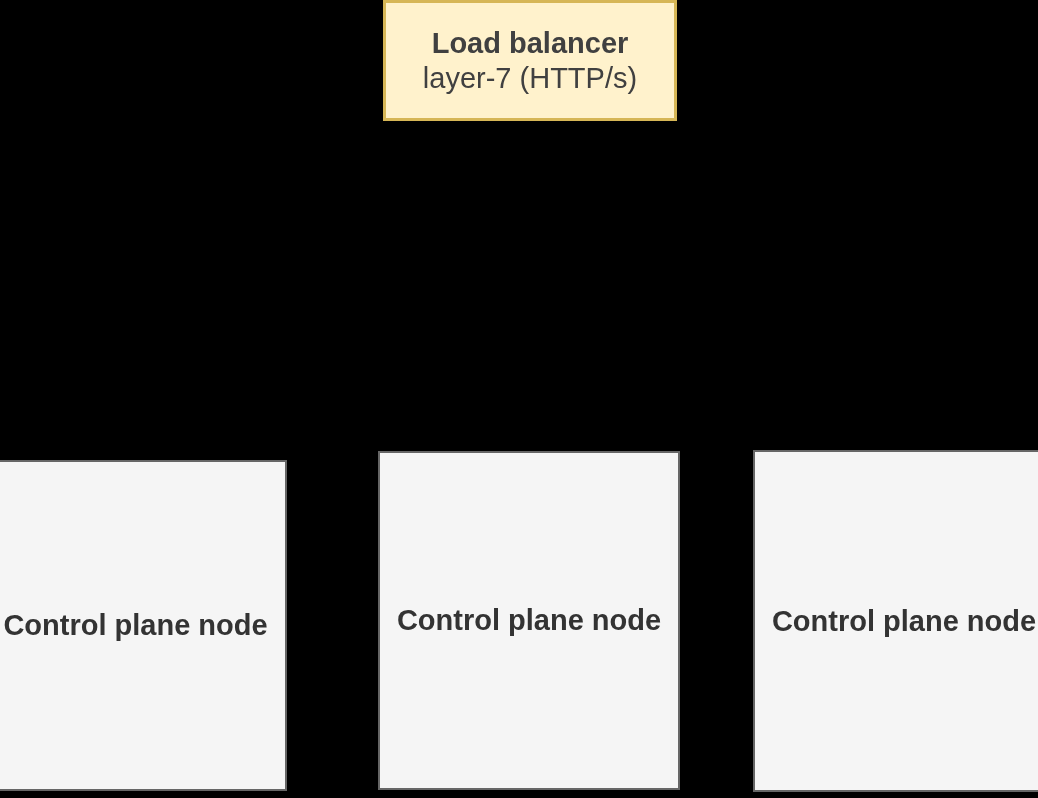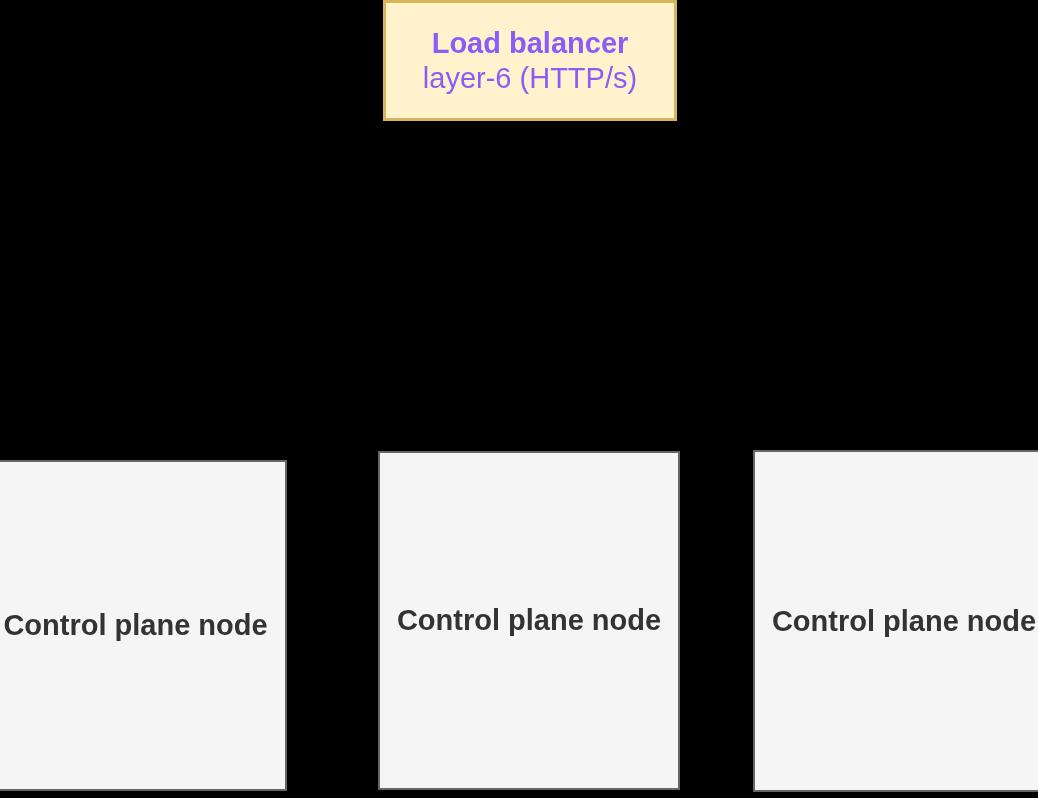--- a/index.html
+++ b/index.html
@@ -29,21 +29,21 @@
     width: 294px;
     height: 121px;
     background: #FFF2CC;
     border: 3px solid #D6B656;
     box-sizing: border-box;
     display: flex;
     flex-direction: column;
     align-items: center;
     justify-content: center;
     text-align: center;
-    color: #8b5cf6;
+    color: #404040;
     font-size: 29px;
     line-height: 35px;
   }
   .lb-title {
     font-weight: bold;
     white-space: nowrap;
   }
   .lb-subtitle {
     font-weight: normal;
     white-space: nowrap;
@@ -69,21 +69,21 @@
   .node-2 { left: 378px; top: 451px; width: 302px; height: 339px; }
   .node-3 { left: 753px; top: 450px; width: 302px; height: 342px; }
 </style>
 </head>
 <body>
 
 <div class="canvas">
 
   <div class="lb-box">
     <div class="lb-title">Load balancer</div>
-    <div class="lb-subtitle">layer-6 (HTTP/s)</div>
+    <div class="lb-subtitle">layer-7 (HTTP/s)</div>
   </div>
 
   <div class="node node-1">
     <span class="node-label">Control plane node</span>
   </div>
 
   <div class="node node-2">
     <span class="node-label">Control plane node</span>
   </div>
 

